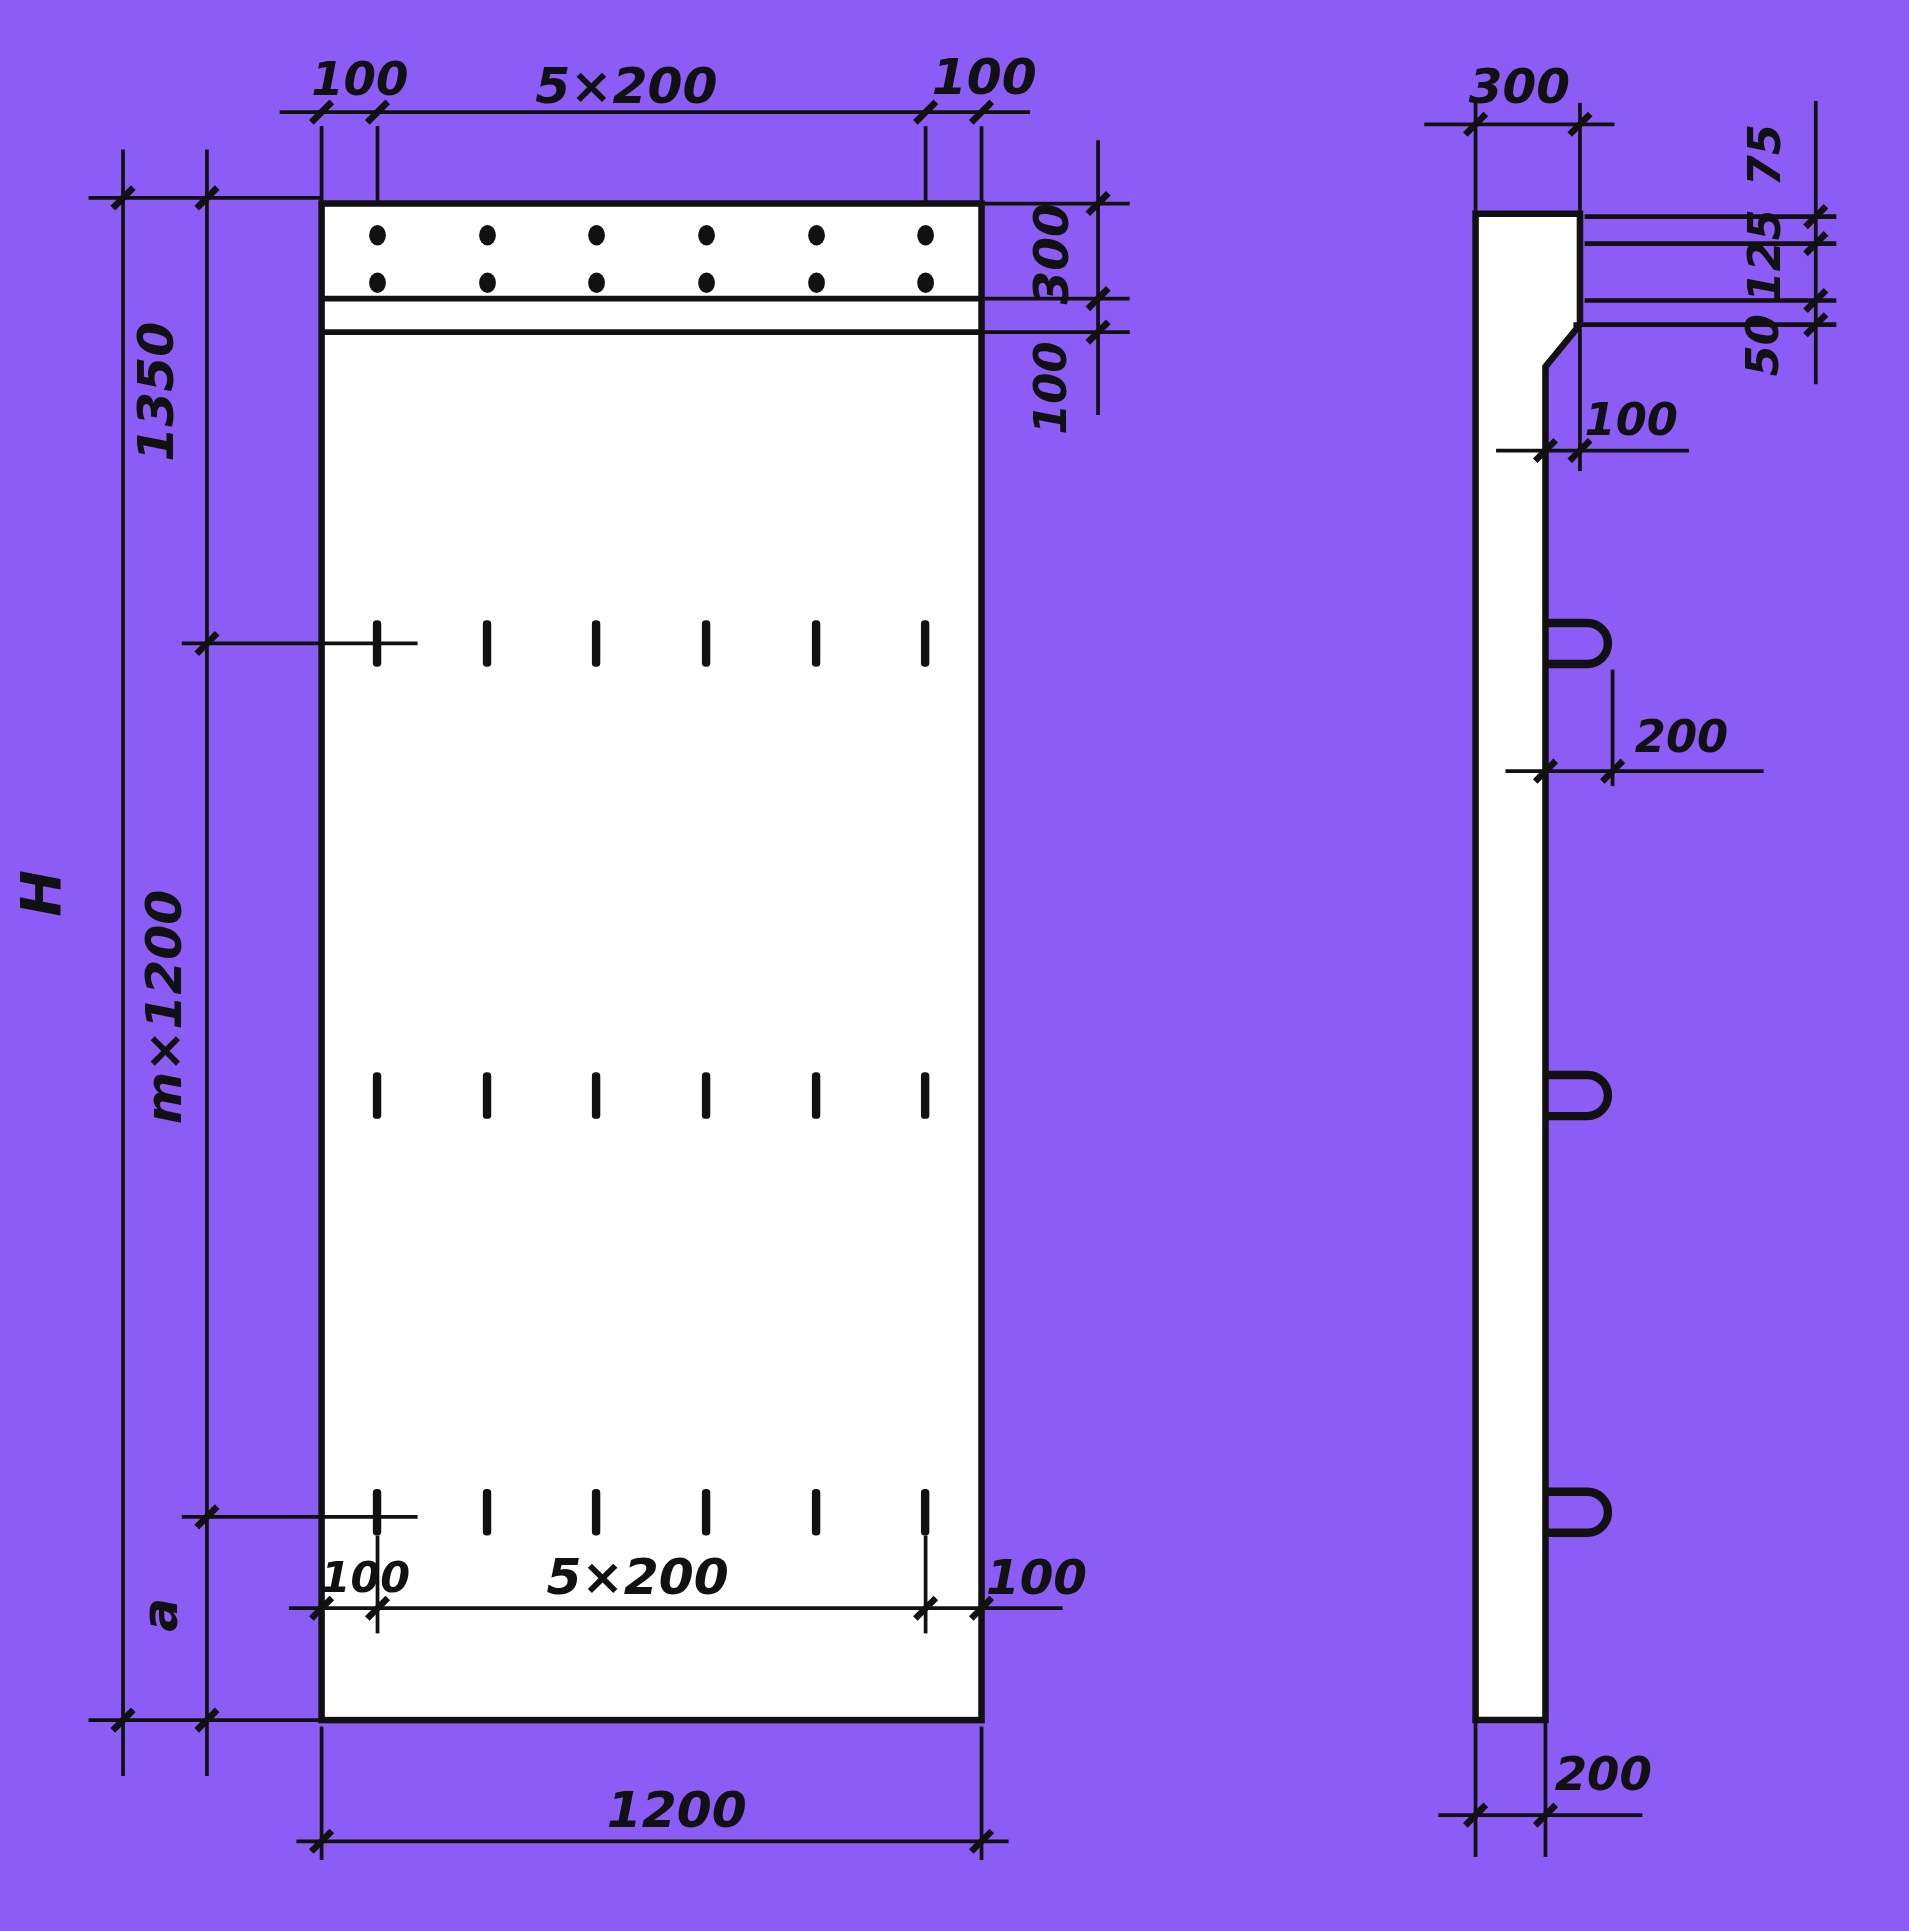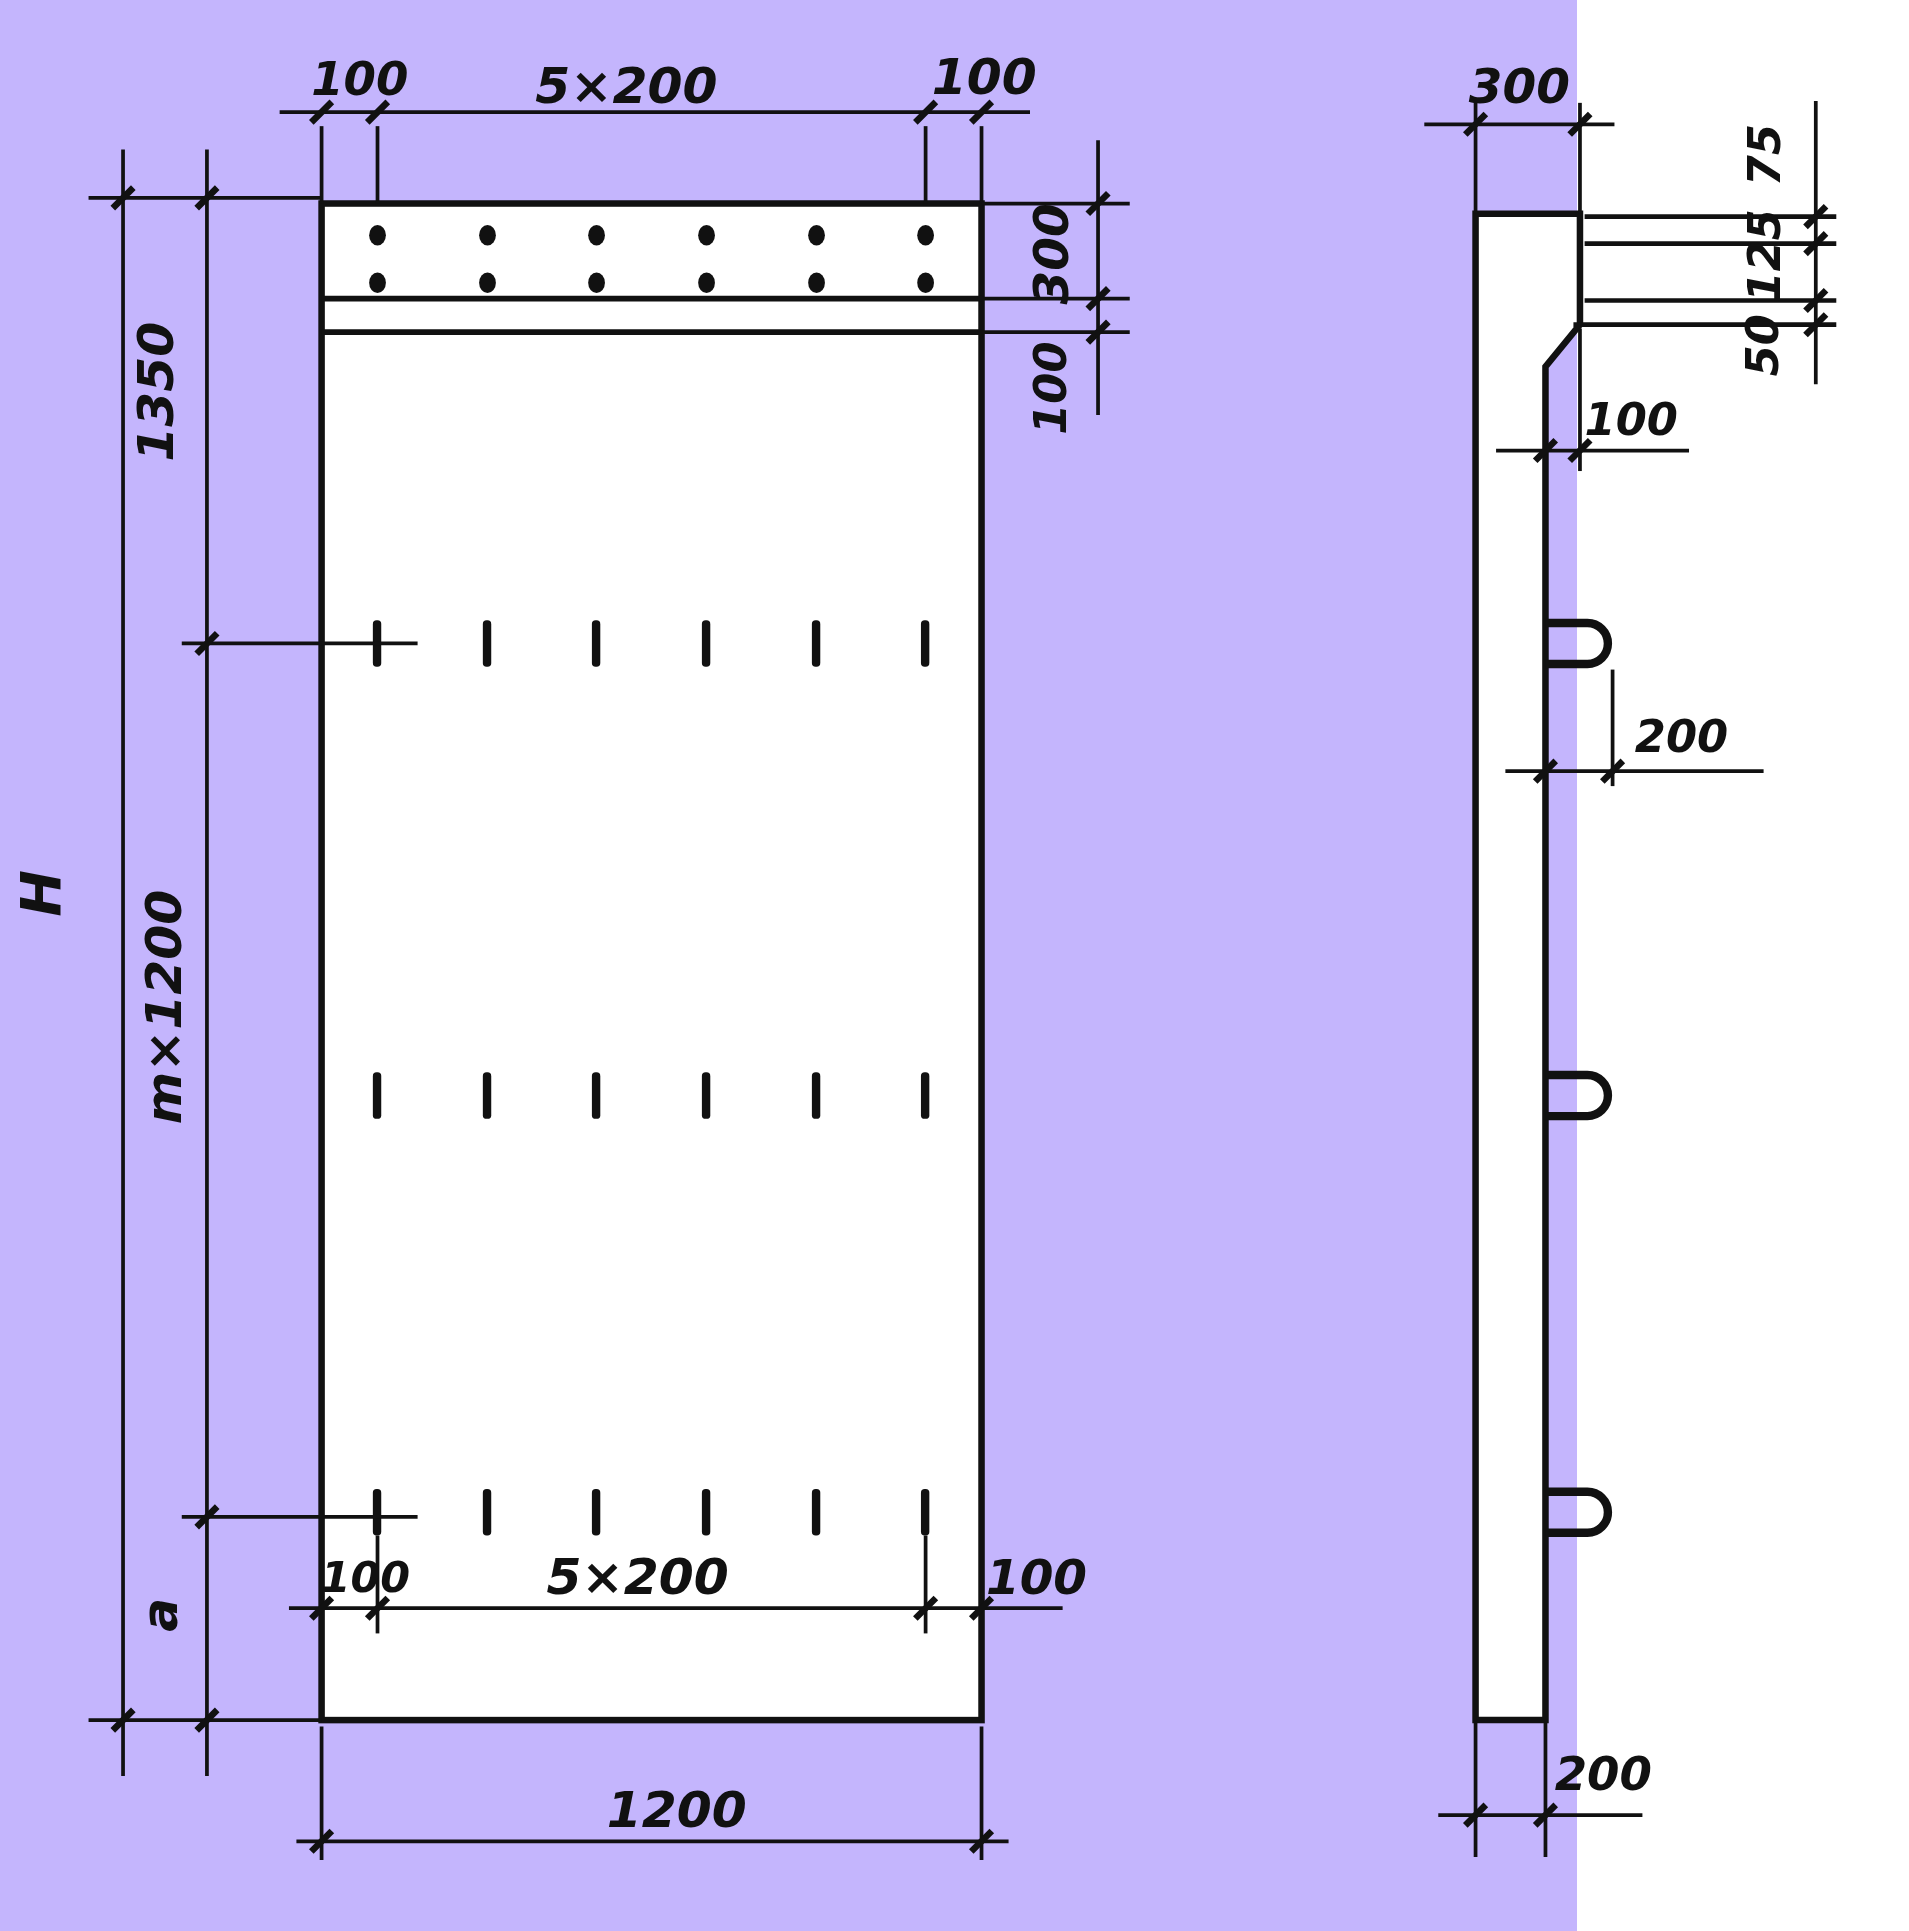--- a/index.html
+++ b/index.html
@@ -1,19 +1,19 @@
 <!DOCTYPE html>
 <html style="font-size:15px"><head>
 <meta charset="utf-8">
 <style>
   html,body{margin:0;padding:0;background:#ffffff;}
   .sheet{
     position:relative;
-    width:1577px;height:1932px;
-    background:#c4b5fd;
+    width:1909px;height:1932px;
+    background:#8b5cf6;
     font-family:"DejaVu Sans", sans-serif;
   }
   svg{display:block;width:1909px;height:1932px;}
   .outline{stroke:#111;stroke-width:7;fill:#fff;}
   .thick{stroke:#111;stroke-width:6;fill:none;}
   .dim{stroke:#111;stroke-width:4;fill:none;}
   .ext{stroke:#111;stroke-width:4;fill:none;}
   .rebar{stroke:#111;stroke-width:5;fill:none;}
   .tick{stroke:#111;stroke-width:7;fill:none;}
   .hook{stroke:#111;stroke-width:9;fill:none;}

